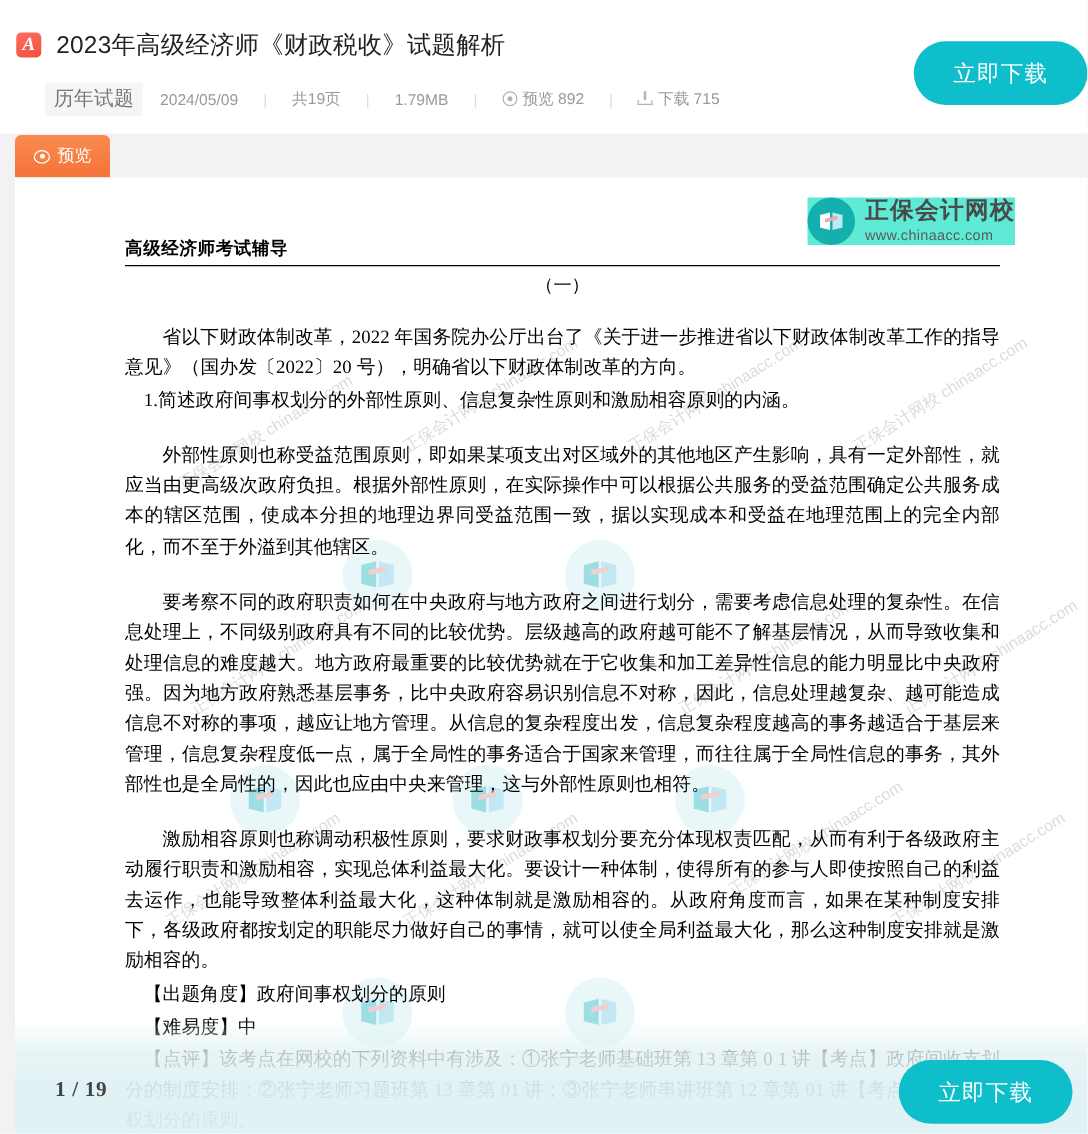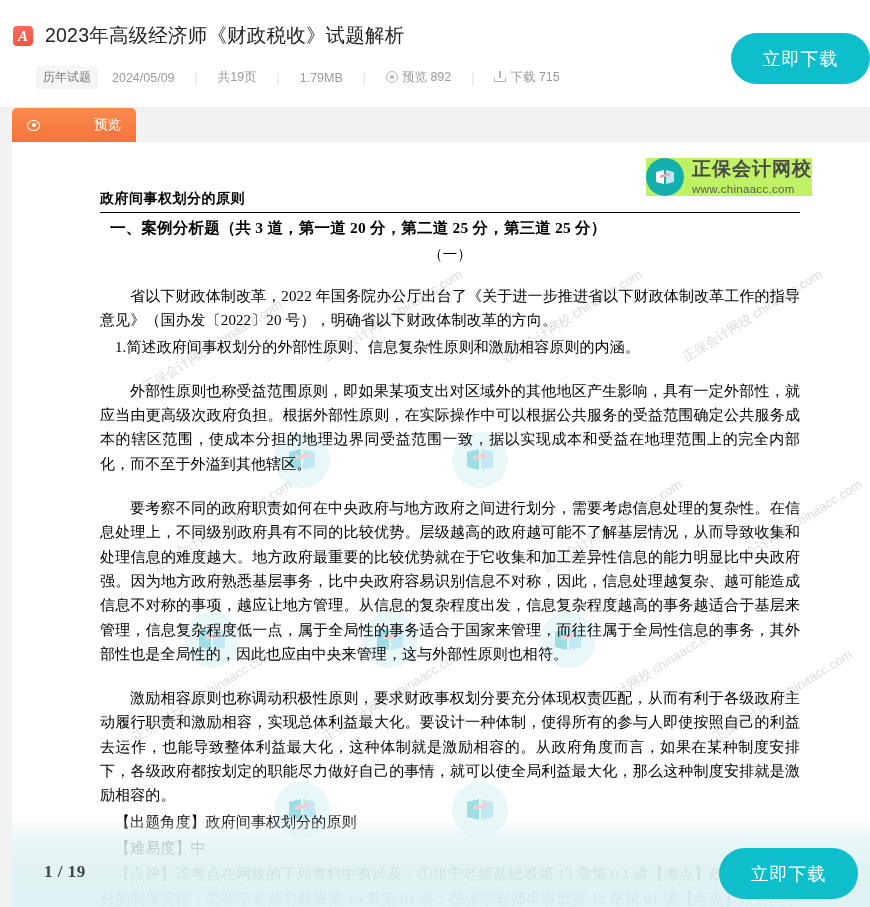--- a/index.html
+++ b/index.html
@@ -73,21 +73,21 @@
     display: flex;
     align-items: center;
     padding-left: 36px;
     margin-top: 17px;
     font-size: 12.5px;
     color: #999999;
   }
   .meta-tag {
     background: #f5f5f5;
     color: #777777;
-    font-size: 12px;
+    font-size: 16px;
     padding: 3px 7px;
     border-radius: 2px;
     margin-right: 14px;
     white-space: nowrap;
   }
   .meta-item {
     white-space: nowrap;
     color: #9a9a9a;
   }
   .meta-sep {
@@ -172,21 +172,20 @@
     background: linear-gradient(180deg,#fa8a4f 0%, #f5743a 100%);
     border-radius: 5px 5px 0 0;
     color: #ffffff;
     font-size: 13.5px;
     display: flex;
     align-items: center;
     justify-content: space-between;
     padding: 0 15px;
     box-sizing: border-box;
     cursor: pointer;
-    gap: 48px;
   }
   .tab-preview .eye-w {
     width: 13px; height: 11px;
     border: 1.4px solid #fff;
     border-radius: 50%;
     position: relative;
     box-sizing: border-box;
     margin-right: 6px;
   }
   .tab-preview .eye-w::after {
@@ -218,21 +217,21 @@
     padding: 0;
   }
 
   
   .brand {
     position: absolute;
     right: 58px;
     top: 16px;
     display: flex;
     align-items: center;
-    background: #bef264;
+    background: #5eead4;
   }
   .brand-circle {
     width: 38px; height: 38px;
     border-radius: 50%;
     background: #14b0ae;
     position: relative;
     margin-right: 8px;
     flex: 0 0 auto;
   }
   .brand-circle .bk {
@@ -496,22 +495,21 @@
             <path d="M5 6 L15 3.5 L15 6.5 L5 9 Z" fill="#f0a8b0"></path>
           </svg>
         </span>
         <span class="brand-txt">
           <div class="brand-name">正保会计网校</div>
           <div class="brand-url">www.chinaacc.com</div>
         </span>
       </div>
 
       <div class="doc-body">
-        <div class="doc-header-line">政府间事权划分的原则</div>
-        <div class="doc-h2">一、案例分析题（共 3 道，第一道 20 分，第二道 25 分，第三道 25 分）</div>
+        <div class="doc-header-line">高级经济师考试辅导</div>
         <div class="doc-center">（一）</div>
 
         <div class="para indent">省以下财政体制改革，2022 年国务院办公厅出台了《关于进一步推进省以下财政体制改革工作的指导意见》（国办发〔2022〕20 号），明确省以下财政体制改革的方向。</div>
         <div class="para indent1">1.简述政府间事权划分的外部性原则、信息复杂性原则和激励相容原则的内涵。</div>
         <div class="para indent">外部性原则也称受益范围原则，即如果某项支出对区域外的其他地区产生影响，具有一定外部性，就应当由更高级次政府负担。根据外部性原则，在实际操作中可以根据公共服务的受益范围确定公共服务成本的辖区范围，使成本分担的地理边界同受益范围一致，据以实现成本和受益在地理范围上的完全内部化，而不至于外溢到其他辖区。</div>
         <div class="para indent">要考察不同的政府职责如何在中央政府与地方政府之间进行划分，需要考虑信息处理的复杂性。在信息处理上，不同级别政府具有不同的比较优势。层级越高的政府越可能不了解基层情况，从而导致收集和处理信息的难度越大。地方政府最重要的比较优势就在于它收集和加工差异性信息的能力明显比中央政府强。因为地方政府熟悉基层事务，比中央政府容易识别信息不对称，因此，信息处理越复杂、越可能造成信息不对称的事项，越应让地方管理。从信息的复杂程度出发，信息复杂程度越高的事务越适合于基层来管理，信息复杂程度低一点，属于全局性的事务适合于国家来管理，而往往属于全局性信息的事务，其外部性也是全局性的，因此也应由中央来管理，这与外部性原则也相符。</div>
         <div class="para indent">激励相容原则也称调动积极性原则，要求财政事权划分要充分体现权责匹配，从而有利于各级政府主动履行职责和激励相容，实现总体利益最大化。要设计一种体制，使得所有的参与人即使按照自己的利益去运作，也能导致整体利益最大化，这种体制就是激励相容的。从政府角度而言，如果在某种制度安排下，各级政府都按划定的职能尽力做好自己的事情，就可以使全局利益最大化，那么这种制度安排就是激励相容的。</div>
         <div class="para indent1">【出题角度】政府间事权划分的原则</div>
         <div class="para indent1">【难易度】中</div>
         <div class="para indent1">【点评】该考点在网校的下列资料中有涉及：①张宁老师基础班第 13 章第 0 1 讲【考点】政府间收支划分的制度安排；②张宁老师习题班第 13 章第 01 讲；③张宁老师串讲班第 12 章第 01 讲【考点】政府间事权划分的原则。</div>

